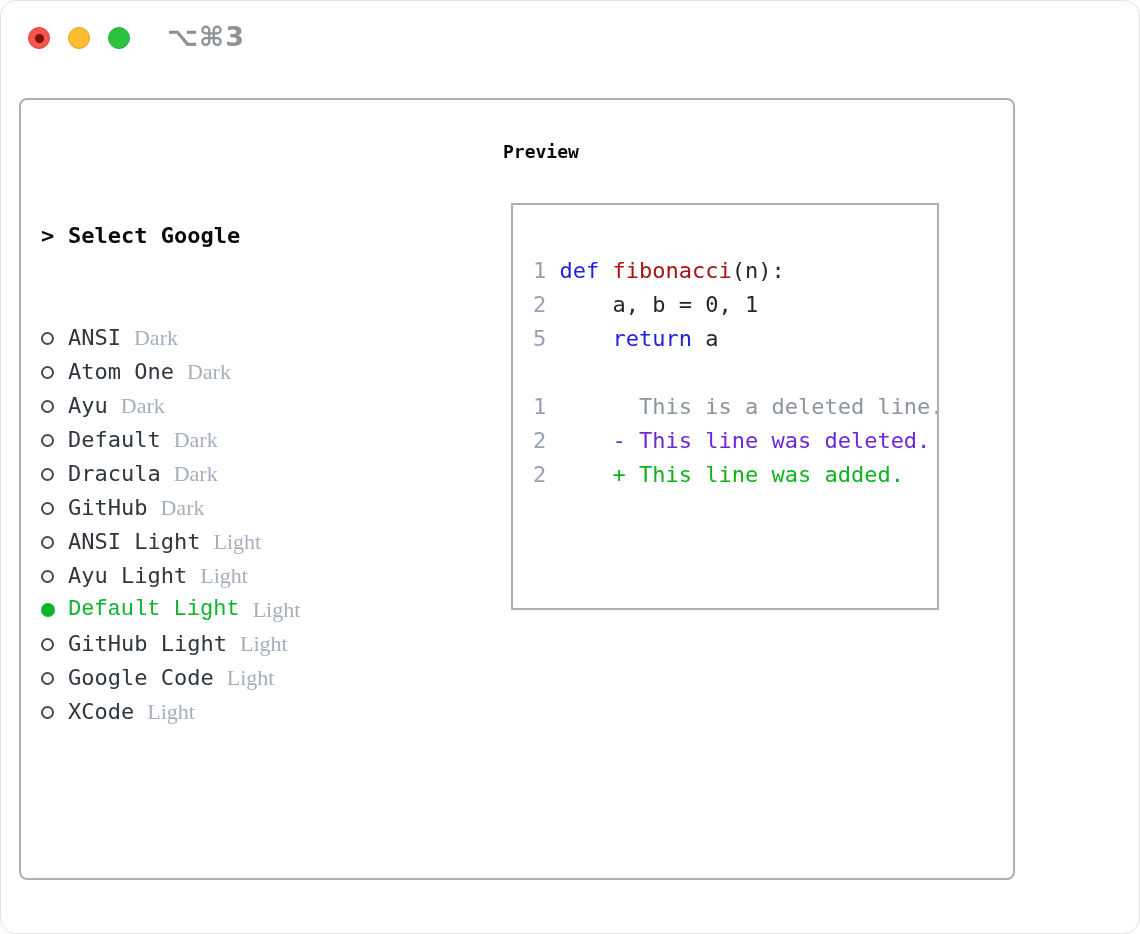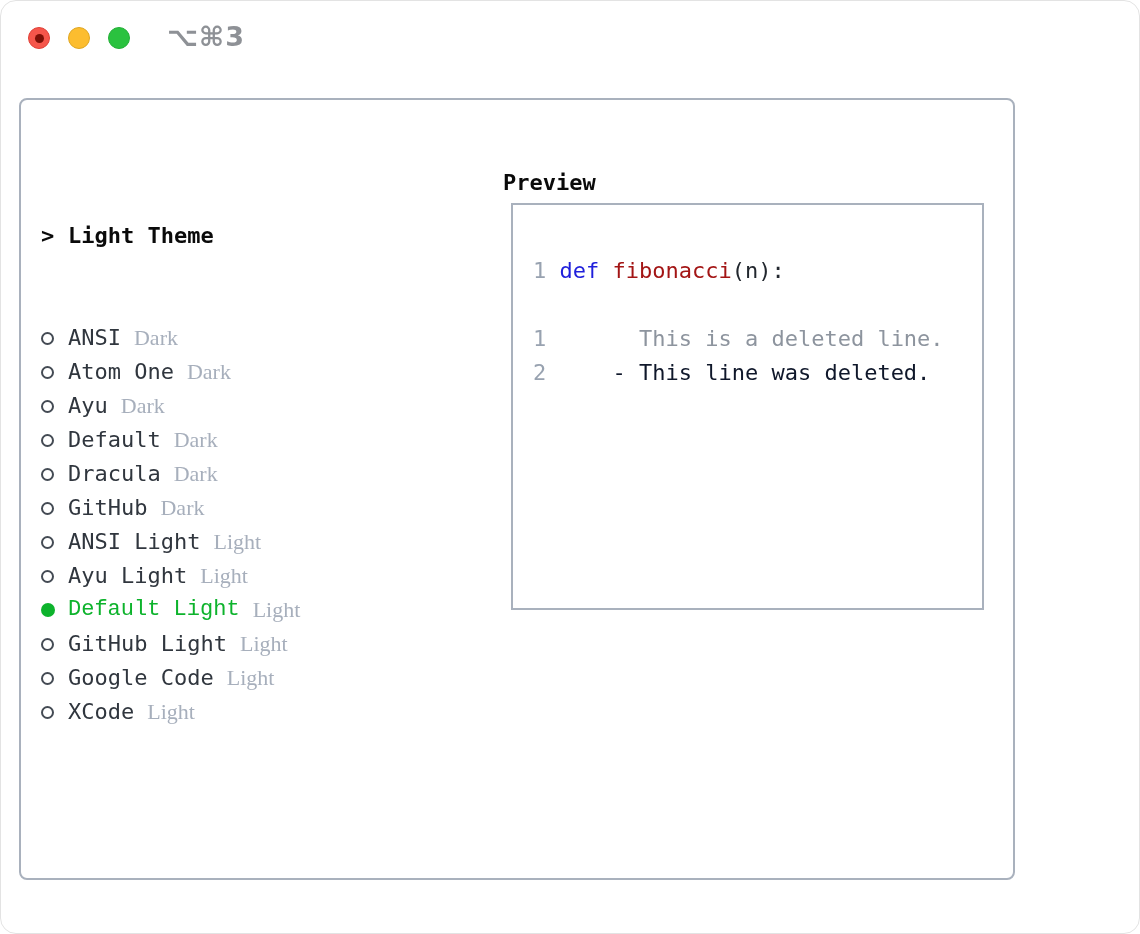--- a/index.html
+++ b/index.html
@@ -25,68 +25,71 @@
   .caret{font-weight:bold;color:#0a0a0a;}
   .ring{display:inline-block;width:13px;height:13px;border:2px solid #444b54;border-radius:50%;box-sizing:border-box;}
   .ring.sel{width:14px;height:14px;border:none;background:#0db32c;}
   .t-name{color:#30363e;text-align:center;}
   .t-name.sel{color:#0db32c;font-family:Liberation Mono, monospace;}
   .t-variant{color:#a7afbc;margin-left:13px;font-family:Liberation Serif, serif;}
   .heading{font-weight:bold;color:#0a0a0a;}
   .gap{height:34px;}
 
   
-  .preview-heading{position:absolute;left:482px;top:66px;height:34px;line-height:34px;font-size:22px;font-weight:bold;color:#0a0a0a;}
-  .preview-box{position:absolute;left:490px;top:103px;width:473px;height:407px;border:2px solid #a9b1bd;box-sizing:border-box;background:#ffffff;padding:49px 0 0 20px;overflow:hidden;}
+  .preview-heading{position:absolute;left:482px;top:35px;height:34px;line-height:34px;font-size:18px;font-weight:bold;color:#0a0a0a;}
+  .preview-box{position:absolute;left:490px;top:103px;width:428px;height:407px;border:2px solid #a9b1bd;box-sizing:border-box;background:#ffffff;padding:49px 0 0 20px;overflow:hidden;}
   .code-line{height:34px;line-height:34px;font-size:22px;white-space:pre;}
   .num{color:#98a2b0;}
   .kw{color:#1f1fdb;}
   .fn{color:#a31515;}
   .pln{color:#22272e;}
   .ctx{color:#8d949e;}
-  .del{color:#0f172a;}
+  .del{color:#6d28d9;}
   .add{color:#0eb31e;}
 </style>
 </head>
 <body>
 
 <div class="window">
 
   <div class="titlebar">
     <div class="tl tl-red">
         <span class="dot"></span>
       </div>
     <div class="tl tl-yellow"></div>
     <div class="tl tl-green"></div>
     <div class="shortcut">⌥⌘3</div>
   </div>
 
   <div class="panel">
 
     <div class="list-col">
       <div class="row">
-        <span class="prefix caret">&gt;</span><span class="heading">Light Theme</span>
+        <span class="prefix caret">&gt;</span><span class="heading">Select Google</span>
       </div>
       <div id="theme-list"><div class="row"><span class="prefix"><span class="ring"></span></span><span class="t-name">ANSI</span><span class="t-variant">Dark</span></div><div class="row"><span class="prefix"><span class="ring"></span></span><span class="t-name">Atom One</span><span class="t-variant">Dark</span></div><div class="row"><span class="prefix"><span class="ring"></span></span><span class="t-name">Ayu</span><span class="t-variant">Dark</span></div><div class="row"><span class="prefix"><span class="ring"></span></span><span class="t-name">Default</span><span class="t-variant">Dark</span></div><div class="row"><span class="prefix"><span class="ring"></span></span><span class="t-name">Dracula</span><span class="t-variant">Dark</span></div><div class="row"><span class="prefix"><span class="ring"></span></span><span class="t-name">GitHub</span><span class="t-variant">Dark</span></div><div class="row"><span class="prefix"><span class="ring"></span></span><span class="t-name">ANSI Light</span><span class="t-variant">Light</span></div><div class="row"><span class="prefix"><span class="ring"></span></span><span class="t-name">Ayu Light</span><span class="t-variant">Light</span></div><div class="row"><span class="prefix"><span class="ring sel"></span></span><span class="t-name sel">Default Light</span><span class="t-variant">Light</span></div><div class="row"><span class="prefix"><span class="ring"></span></span><span class="t-name">GitHub Light</span><span class="t-variant">Light</span></div><div class="row"><span class="prefix"><span class="ring"></span></span><span class="t-name">Google Code</span><span class="t-variant">Light</span></div><div class="row"><span class="prefix"><span class="ring"></span></span><span class="t-name">XCode</span><span class="t-variant">Light</span></div></div>
 
       <div class="gap"></div>
 
       
       
 
       
 
       
       
     </div>
 
     <div class="preview-heading">Preview</div>
     <div class="preview-box">
       <div id="preview-code">
           <div class="code-line"><span class="num">1 </span><span class="kw">def</span><span class="pln"> </span><span class="fn">fibonacci</span><span class="pln">(n):</span></div>
+          <div class="code-line"><span class="num">2 </span><span class="pln">    a, b = 0, 1</span></div>
+          <div class="code-line"><span class="num">5 </span><span class="pln">    </span><span class="kw">return</span><span class="pln"> a</span></div>
           <div class="code-line"></div>
           <div class="code-line"><span class="num">1 </span><span class="ctx">      This is a deleted line.</span></div>
           <div class="code-line"><span class="num">2 </span><span class="del">    - This line was deleted.</span></div>
+          <div class="code-line"><span class="num">2 </span><span class="add">    + This line was added.</span></div>
         </div>
     </div>
 
   </div>
 </div>
 
 </body></html>

